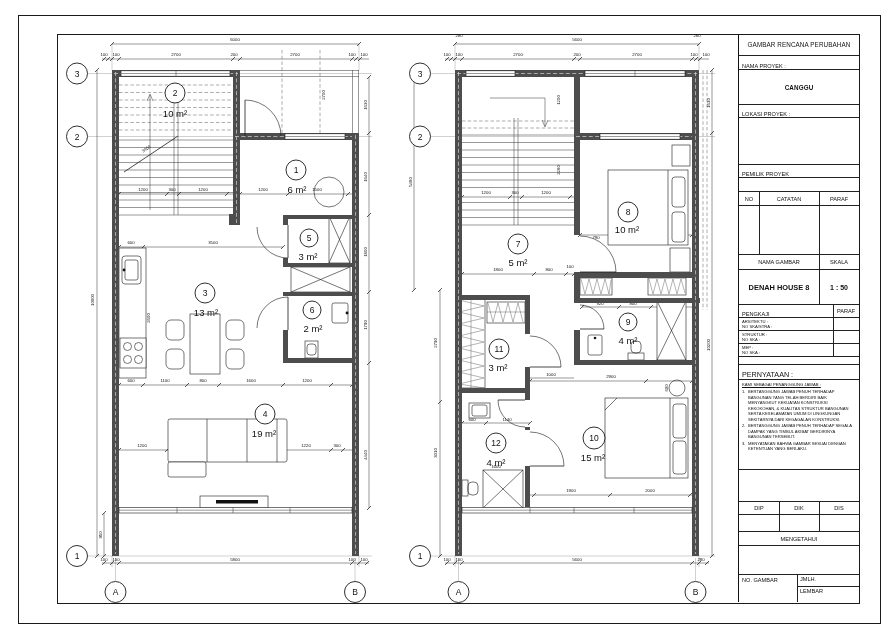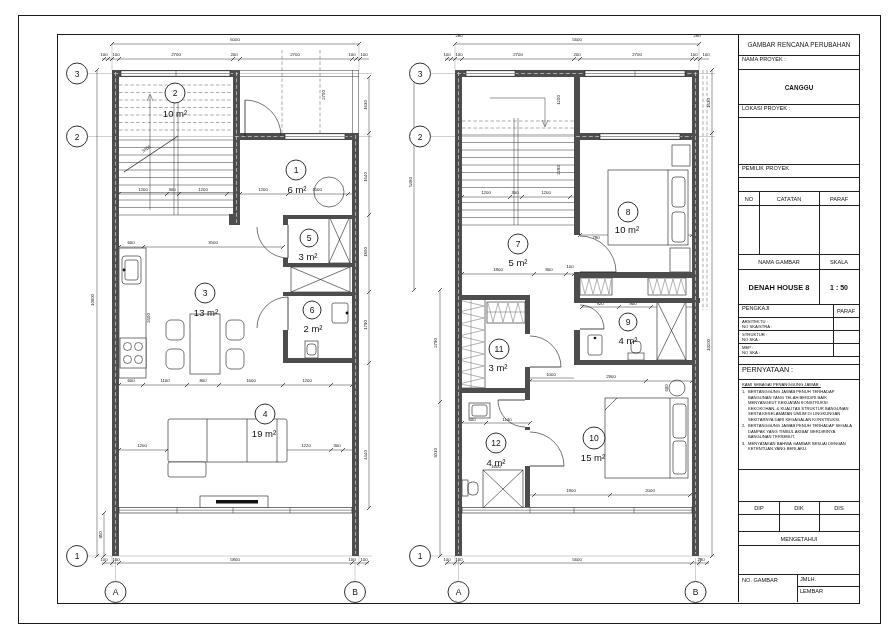--- a/index.html
+++ b/index.html
@@ -22,21 +22,21 @@
   .tk{stroke:#111;stroke-width:.7;fill:none}
   .dim{font-size:4.3px;fill:#111;text-anchor:middle}
   .rmno{font-size:8.5px;fill:#111;text-anchor:middle}
   .rmarea{font-size:9.5px;fill:#111;text-anchor:middle}
   .glbl{font-size:8.5px;fill:#111;text-anchor:middle}
   .bub{fill:#fff;stroke:#1a1a1a;stroke-width:.9}
   
   .tblock{position:absolute;left:738px;top:34px;width:121px;height:568px;border-left:1.4px solid #111;box-sizing:border-box;color:#111;}
   .tr{position:absolute;left:0;right:0;border-bottom:1px solid #222;box-sizing:border-box;overflow:hidden;}
   .c{display:flex;align-items:center;justify-content:center;text-align:center;}
-  .lft{display:flex;align-items:flex-start;padding-left:3px;}
+  .lft{display:flex;align-items:flex-end;padding-left:3px;}
   .colr{position:absolute;top:0;bottom:0;border-left:1px solid #222;box-sizing:border-box;}
   .t6{font-size:6.3px;letter-spacing:.1px}
   .t5{font-size:5.6px}
   .t4{font-size:4.2px;line-height:1.3}
   .bold{font-weight:bold}
   .items{font-size:4.15px;line-height:1.32;text-align:left;}
   .item{display:flex;margin-bottom:1px;}
   .item .n{width:6px;flex:none;}
   .underl{text-decoration:underline}
 </style>

